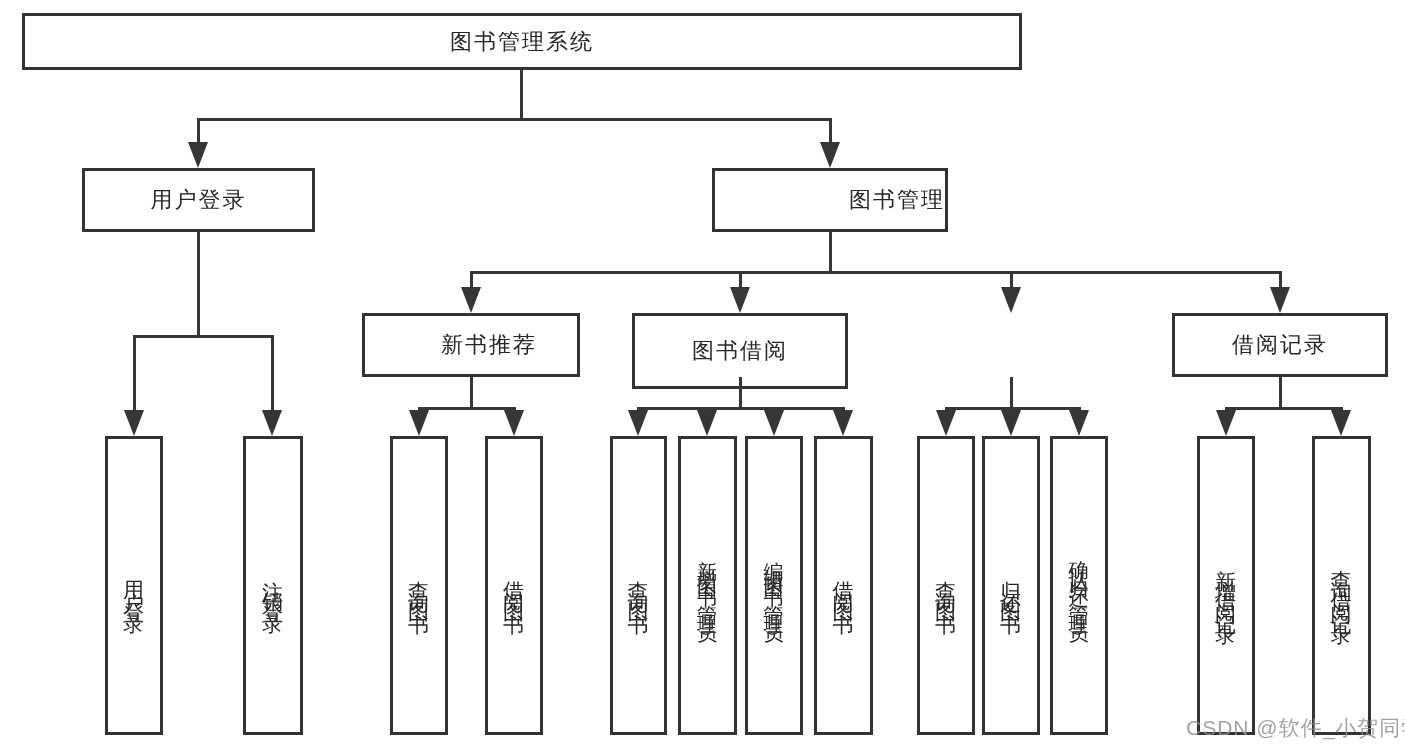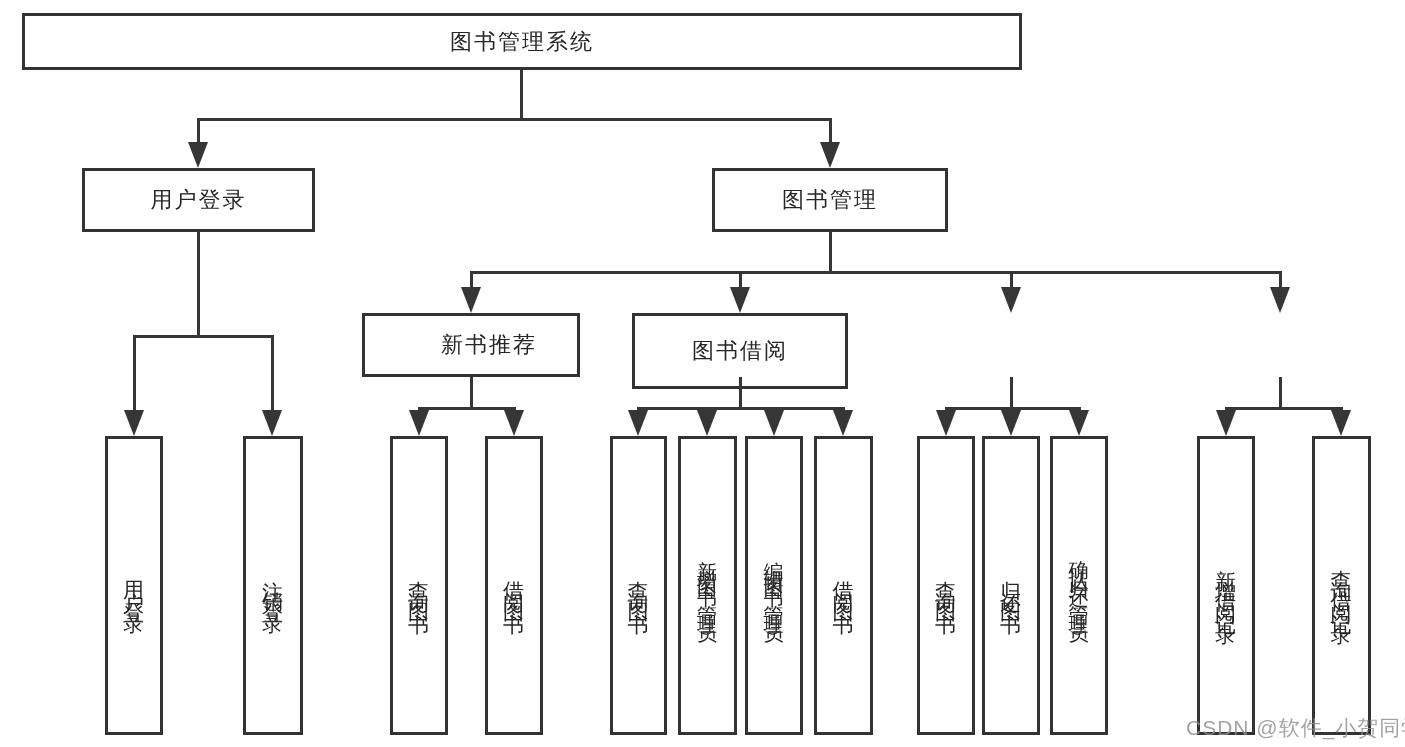--- a/index.html
+++ b/index.html
@@ -42,29 +42,32 @@
 
 <div class="canvas">
 
   <div class="box" style="left:22px;top:13px;width:1000px;height:57px;">
     <span>图书管理系统</span>
   </div>
 
   <div class="box" style="left:82px;top:168px;width:233px;height:64px;">
     <span>用户登录</span>
   </div>
-  <div class="box" style="left:712px;top:168px;width:236px;height:64px;">
+  <div class="box" style="left:712px;top:168px;width:236px;height:64px;justify-content:flex-end;">
     <span>图书管理</span>
   </div>
 
   <div class="box" style="left:362px;top:313px;width:218px;height:64px;padding-left:36px;">
     <span>新书推荐</span>
   </div>
   <div class="box" style="left:632px;top:313px;width:216px;height:76px;">
     <span>图书借阅</span>
+  </div>
+  <div class="box" style="left:1172px;top:313px;width:216px;height:64px;">
+    <span>借阅记录</span>
   </div>
 
   <div class="vbox" style="left:105px;top:436px;width:58px;height:299px;">
     <span>用户登录</span>
   </div>
   <div class="vbox" style="left:243px;top:436px;width:60px;height:299px;">
     <span>注销登录</span>
   </div>
   <div class="vbox" style="left:390px;top:436px;width:58px;height:299px;">
     <span>查询图书</span>

